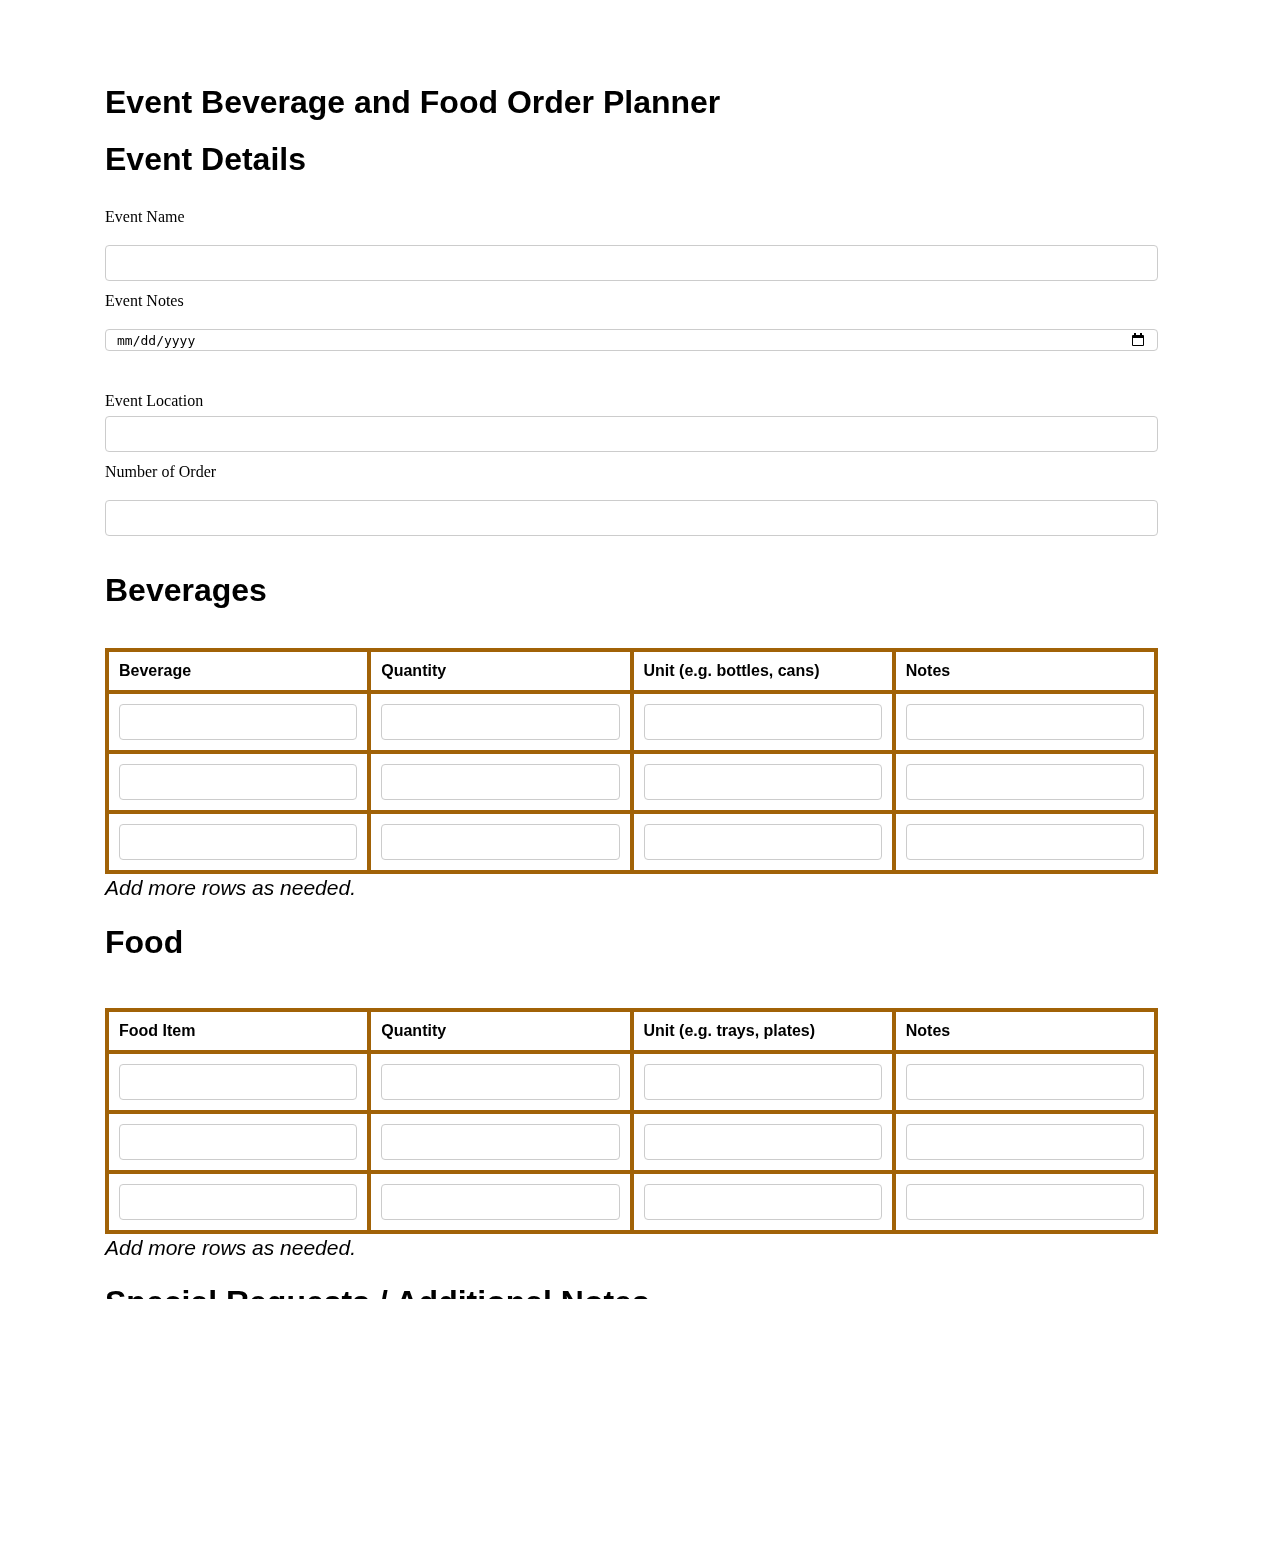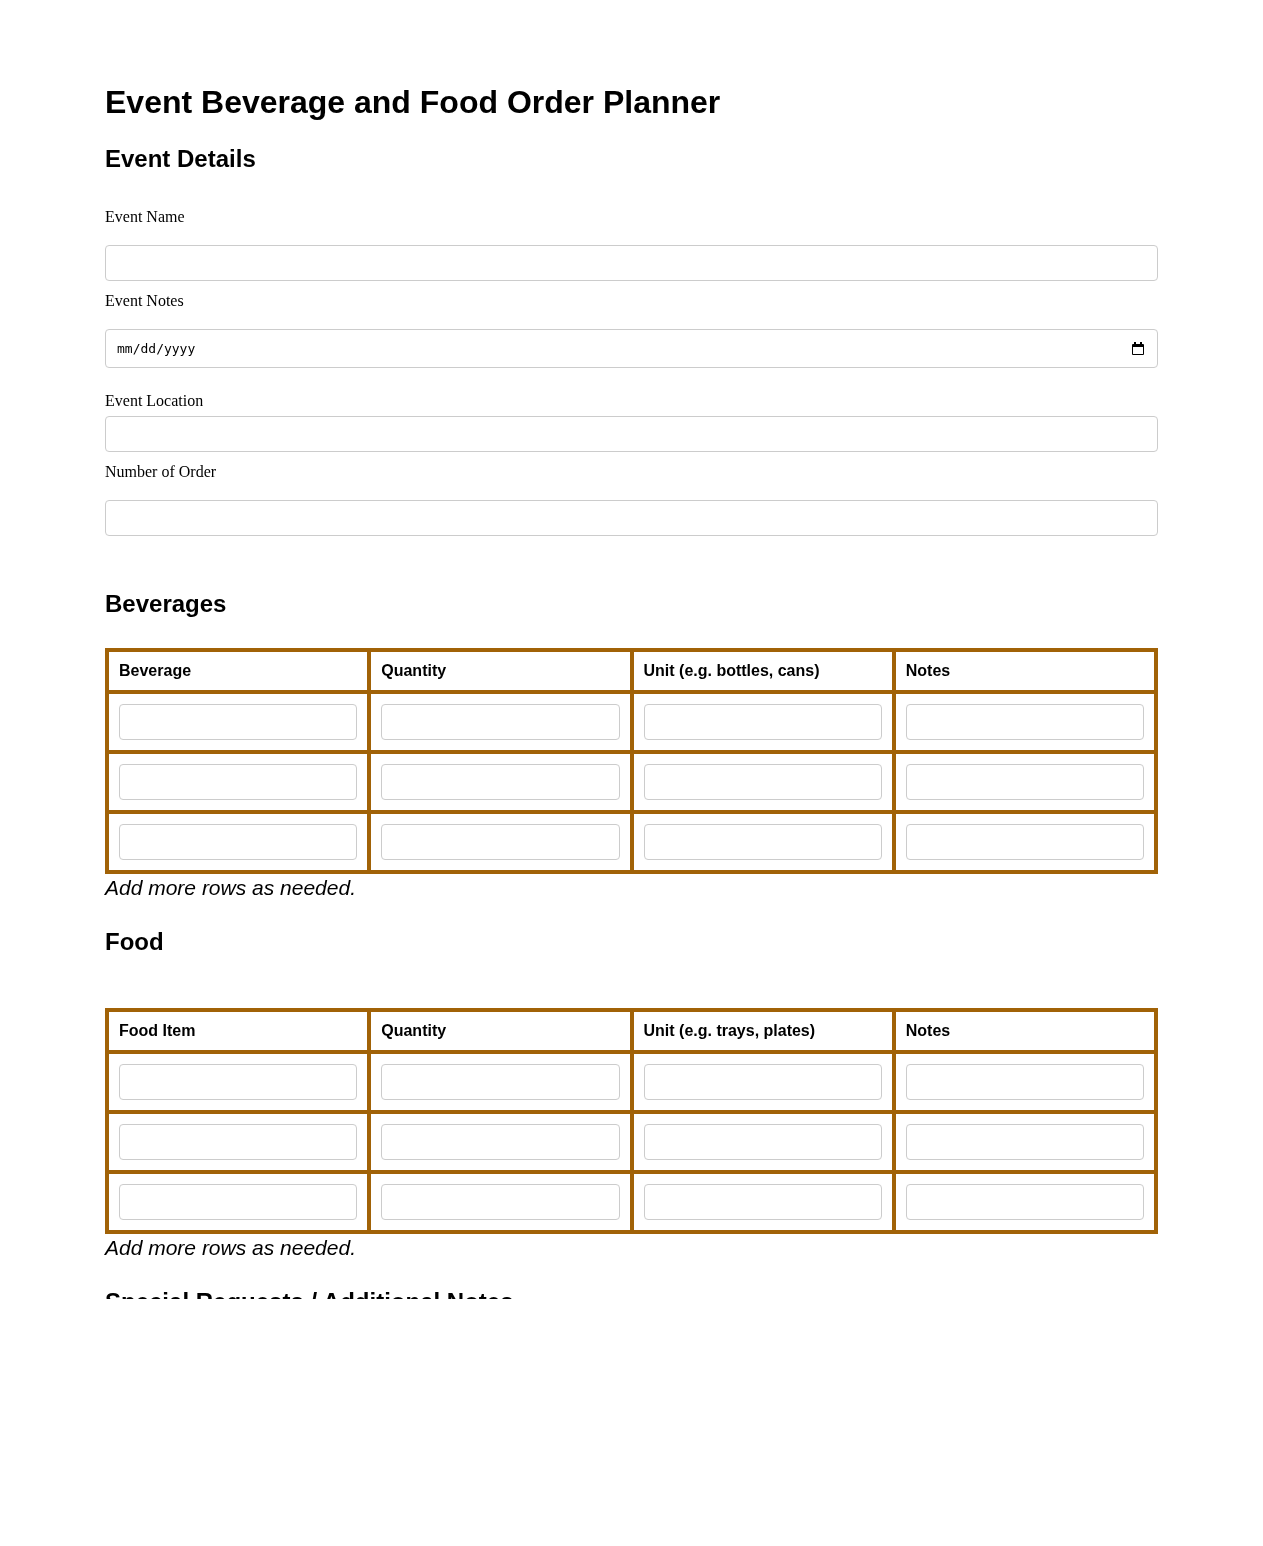--- a/index.html
+++ b/index.html
@@ -1,24 +1,24 @@
 <!DOCTYPE html>
 <html><head>
 <meta charset="utf-8">
 <style>
   html, body { margin: 0; padding: 0; background: #ffffff; }
   body { width: 1263px; height: 1546px; position: relative; font-family: "Liberation Sans", sans-serif; color: #000; }
   .viewport { position: absolute; left: 0; top: 0; width: 1263px; height: 1299px; overflow: hidden; padding-left: 28px; }
   .page { position: absolute; left: 105px; top: 0; width: 1053px; }
   h1 { position: absolute; left: 0; top: 82px; margin: 0; font-size: 32px; font-weight: bold; line-height: 40px; white-space: nowrap; }
-  h2 { position: absolute; left: 0; margin: 0; font-size: 24px; font-weight: bold; line-height: 30px; white-space: nowrap; }
+  h2 { position: absolute; left: 0; margin: 0; font-size: 32px; font-weight: bold; line-height: 30px; white-space: nowrap; }
   .label { position: absolute; left: 0; font-size: 16px; line-height: 20px; white-space: nowrap; font-family: Liberation Serif, serif; }
   .field { position: absolute; left: 0; width: 1053px; box-sizing: border-box; border: 1px solid #cccccc; border-radius: 4px; background: #fff; }
   .field.text { height: 36px; }
-  .field.date { height: 39px; display: flex; align-items: center; padding: 0 12px 0 11px; }
+  .field.date { height: 22px; display: flex; align-items: center; padding: 0 12px 0 11px; }
   .date-text { font-family: "DejaVu Sans Mono", monospace; font-size: 13px; color: #000; flex: 1; letter-spacing: 0px; }
   .cal-icon { width: 14px; height: 14px; position: relative; }
   .cal-icon .body { position: absolute; left: 1px; top: 2px; width: 12px; height: 11px; box-sizing: border-box; border: 1.5px solid #000; border-top-width: 3px; border-radius: 1px; }
   .cal-icon .ring1, .cal-icon .ring2 { position: absolute; top: 0; width: 2px; height: 3px; background: #000; }
   .cal-icon .ring1 { left: 3px; } .cal-icon .ring2 { left: 9px; }
   table.grid { position: absolute; left: 0; width: 1053px; border-collapse: collapse; table-layout: fixed; }
   table.grid th, table.grid td { border: 4px solid #a16207; padding: 0 10px; text-align: left; }
   table.grid th { height: 38px; font-size: 16px; font-weight: bold; white-space: nowrap; }
   table.grid td { height: 56px; }
   .cell-input { display: block; width: 100%; height: 36px; box-sizing: border-box; border: 1px solid #cccccc; border-radius: 4px; background: #fff; }
@@ -46,21 +46,21 @@
           <span class="body"></span>
       </span>
     </div>
 
     <div class="label" style="top:391px;">Event Location</div>
     <div class="field text" style="top:416px;"></div>
 
     <div class="label" style="top:462px;">Number of Order</div>
     <div class="field text" style="top:500px;"></div>
 
-    <h2 style="top:589px;">Beverages</h2>
+    <h2 style="top:575px;">Beverages</h2>
 
     <table class="grid" style="top:648px;">
       <thead>
         <tr>
           <th>Beverage</th>
           <th>Quantity</th>
           <th>Unit (e.g. bottles, cans)</th>
           <th>Notes</th>
         </tr>
       </thead>

